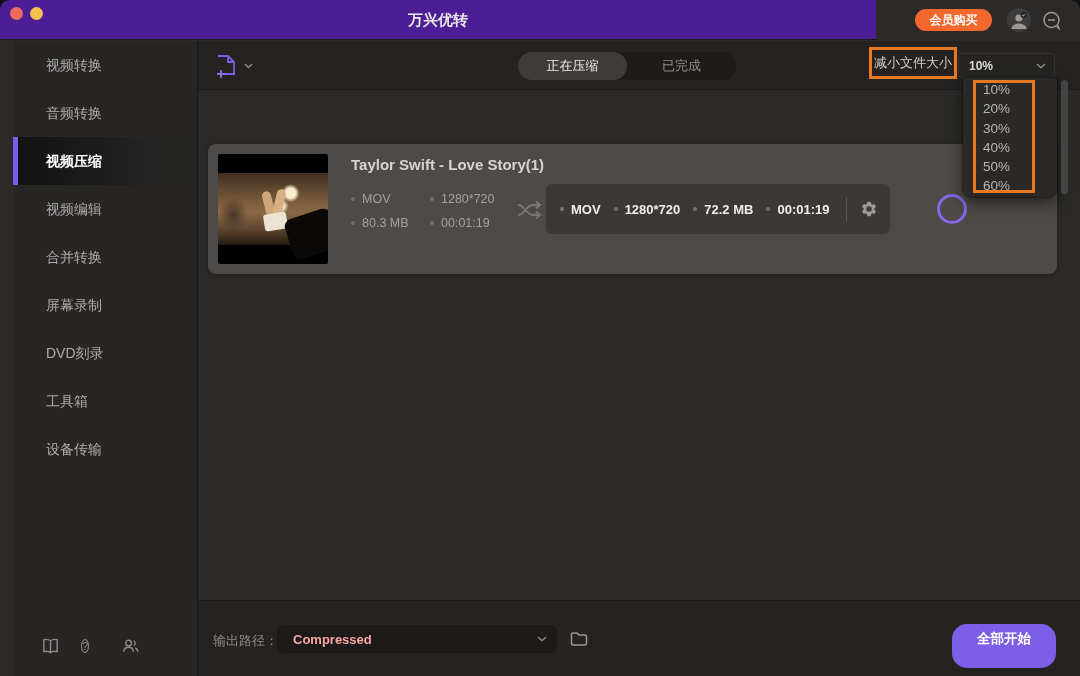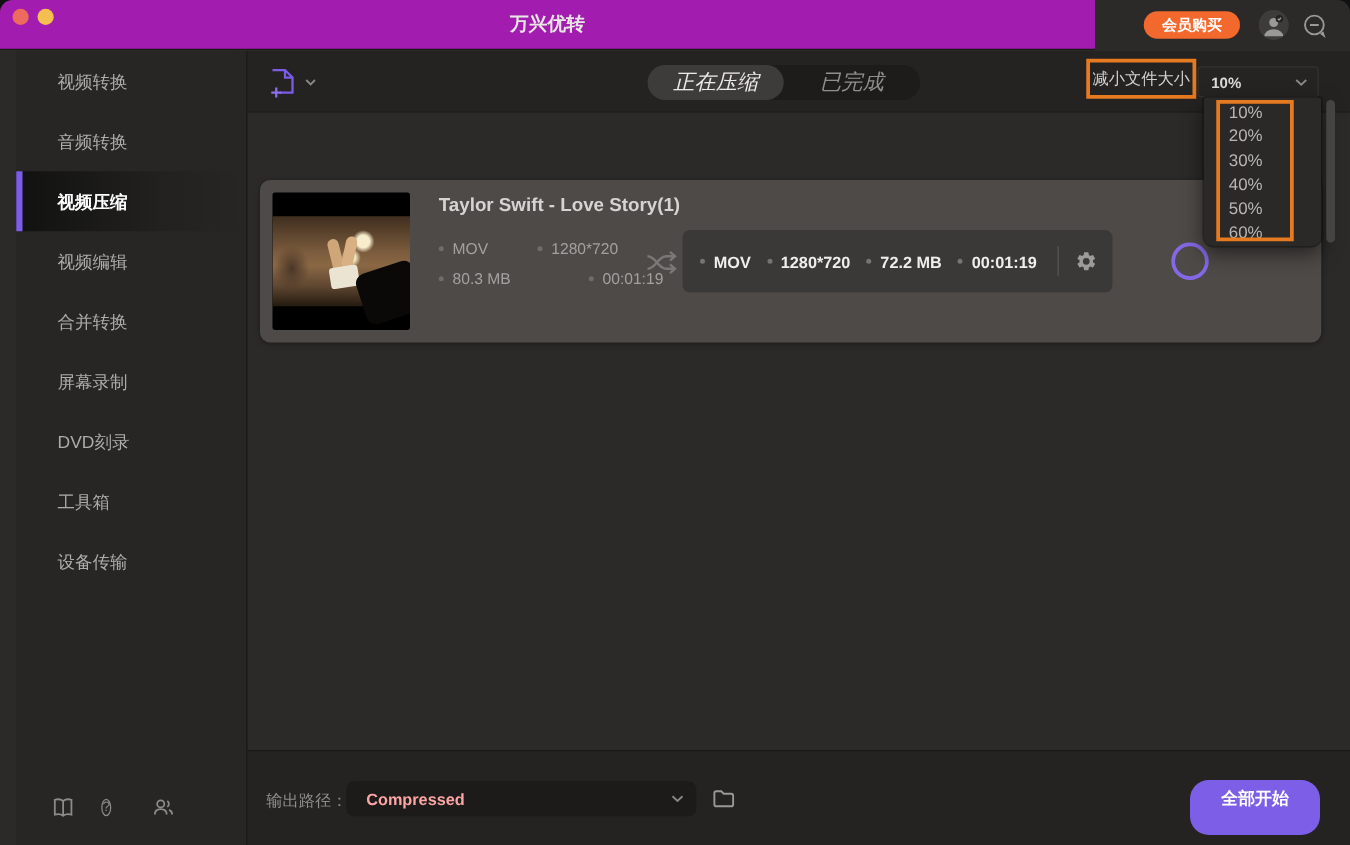--- a/index.html
+++ b/index.html
@@ -2,21 +2,21 @@
 <html><head>
 <meta charset="utf-8">
 <style>
   * { margin:0; padding:0; box-sizing:border-box; }
   html,body { background:#111; }
   body { font-family:"Liberation Sans", sans-serif; }
   #app { position:relative; width:1080px; height:676px; background:#2b2a29; overflow:hidden;
          border-radius:10px 10px 0 0; -webkit-font-smoothing:antialiased; }
 
   
-  .titlebar { position:absolute; left:0; top:0; width:876px; height:40px; background:#a21caf;
+  .titlebar { position:absolute; left:0; top:0; width:876px; height:40px; background:#4c1d95;
               border-bottom:1px solid #1a1919; z-index:5; }
   .traffic { position:absolute; top:7px; width:13px; height:13px; border-radius:50%; }
   .t-red { left:10px; background:#ec6a5e; }
   .t-yellow { left:30px; background:#f5bf4f; }
   .app-title { position:absolute; left:0; right:0; top:0; height:40px; line-height:40px;
                text-align:center; color:#e9e7e5; font-size:15px; font-weight:bold; }
   .buy-btn { position:absolute; left:915px; top:9px; width:77px; height:22px; border-radius:11px;
              background:#f2682d; color:#fff; font-size:12px; font-weight:bold; text-align:center;
              line-height:22px; cursor:pointer; }
   .avatar { position:absolute; left:1007px; top:8px; width:24px; height:24px; border-radius:50%;
@@ -40,21 +40,21 @@
 
   
   .main { position:absolute; left:185px; top:41px; width:895px; height:635px; }
   .toolbar { position:absolute; left:0; top:0; width:895px; height:49px; background:#242322;
              border-bottom:1px solid #1e1d1c; }
   .addfile { position:absolute; left:31px; top:11px; width:46px; height:28px; cursor:pointer;
              display:flex; align-items:center; gap:7px; color:#7c5ce8; }
   .tabs { position:absolute; left:333px; top:11px; width:218px; height:28px; border-radius:14px;
           background:#1d1c1b; display:flex; }
   .tab { flex:1; height:28px; border-radius:14px; text-align:center; line-height:28px;
-         font-size:17px; color:#918f8d; cursor:pointer;font-style:italic; }
+         font-size:13px; color:#918f8d; cursor:pointer; }
   .tab.active { background:#3e3c3a; color:#eceae8; }
   .reduce-box { position:absolute; left:684px; top:6px; width:88px; height:32px;
                 border:3px solid #e57a20; display:flex; align-items:center; justify-content:center;
                 font-size:13px; color:#d2d0ce; cursor:pointer; }
   .size-select { position:absolute; left:773px; top:12px; width:97px; height:25px; background:#252423;
                  border:1px solid #343332; border-radius:3px; cursor:pointer;
                  display:flex; align-items:center; padding:0 8px 0 10px; }
   .size-select .val { flex:1; font-size:12px; font-weight:bold; color:#dddbd9; }
   .chev { color:#8a8886; }
 
@@ -73,21 +73,21 @@
   .hand1 { position:absolute; left:46px; top:18px; width:9px; height:26px; background:#cfa678;
            border-radius:5px; transform:rotate(-14deg); }
   .hand2 { position:absolute; left:57px; top:16px; width:9px; height:26px; background:#d8b084;
            border-radius:5px; transform:rotate(12deg); }
   .cuff  { position:absolute; left:46px; top:40px; width:23px; height:17px; background:#ece4d2;
            border-radius:3px; transform:rotate(-9deg); }
   .figure-dark { position:absolute; right:-8px; bottom:-10px; width:48px; height:42px; background:#0b0908;
                  transform:rotate(-18deg); border-radius:8px; }
   .card-title { position:absolute; left:143px; top:12px; font-size:15px; font-weight:bold; color:#d6d4d2; }
   .meta-row { position:absolute; left:143px; display:flex; align-items:center; font-size:12.5px; color:#a3a19f; }
-  .meta-row.r1 { top:48px; } .meta-row.r2 { top:72px;gap:41px; }
+  .meta-row.r1 { top:48px; } .meta-row.r2 { top:72px; }
   .meta-item { display:flex; align-items:center; }
   .meta-item.w { width:79px; }
   .dot { width:4px; height:4px; border-radius:50%; background:#6f6d6b; margin-right:7px; flex:none; }
   .shuffle { position:absolute; left:308px; top:54px; width:27px; height:24px; color:#7a7876; }
   .outbox { position:absolute; left:338px; top:40px; width:344px; height:50px; background:#3b3937;
             border-radius:6px; display:flex; align-items:center; padding:0 12px 0 14px; gap:13px; }
   .out-item { display:flex; align-items:center; font-size:13px; font-weight:600; color:#efeeec; }
   .outbox .dot { background:#767472; }
   .out-div { width:1px; height:24px; background:#59575       5; background:#595755; margin-left:auto; }
   .gear { width:18px; height:18px; color:#9d9b99; cursor:pointer; }

